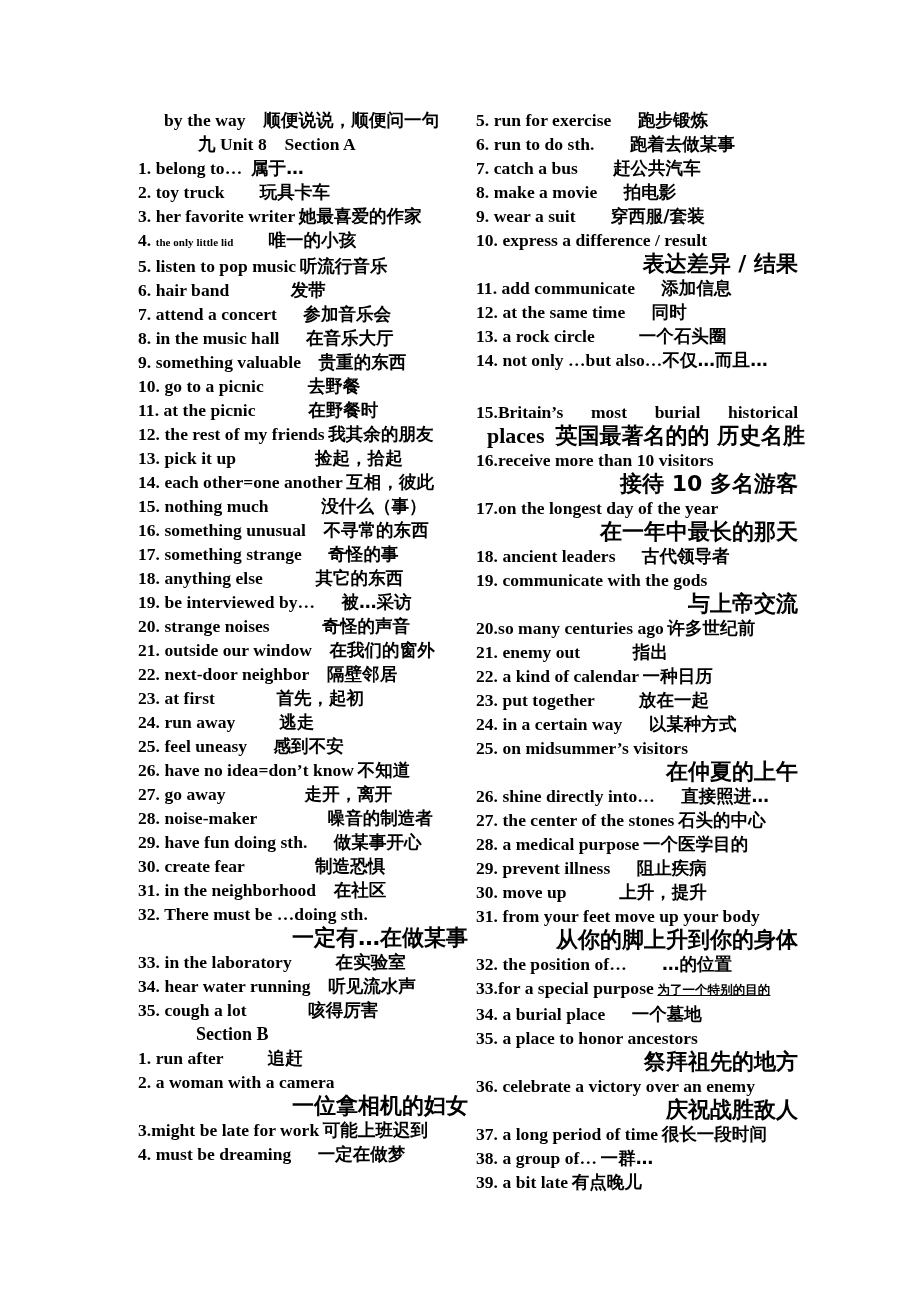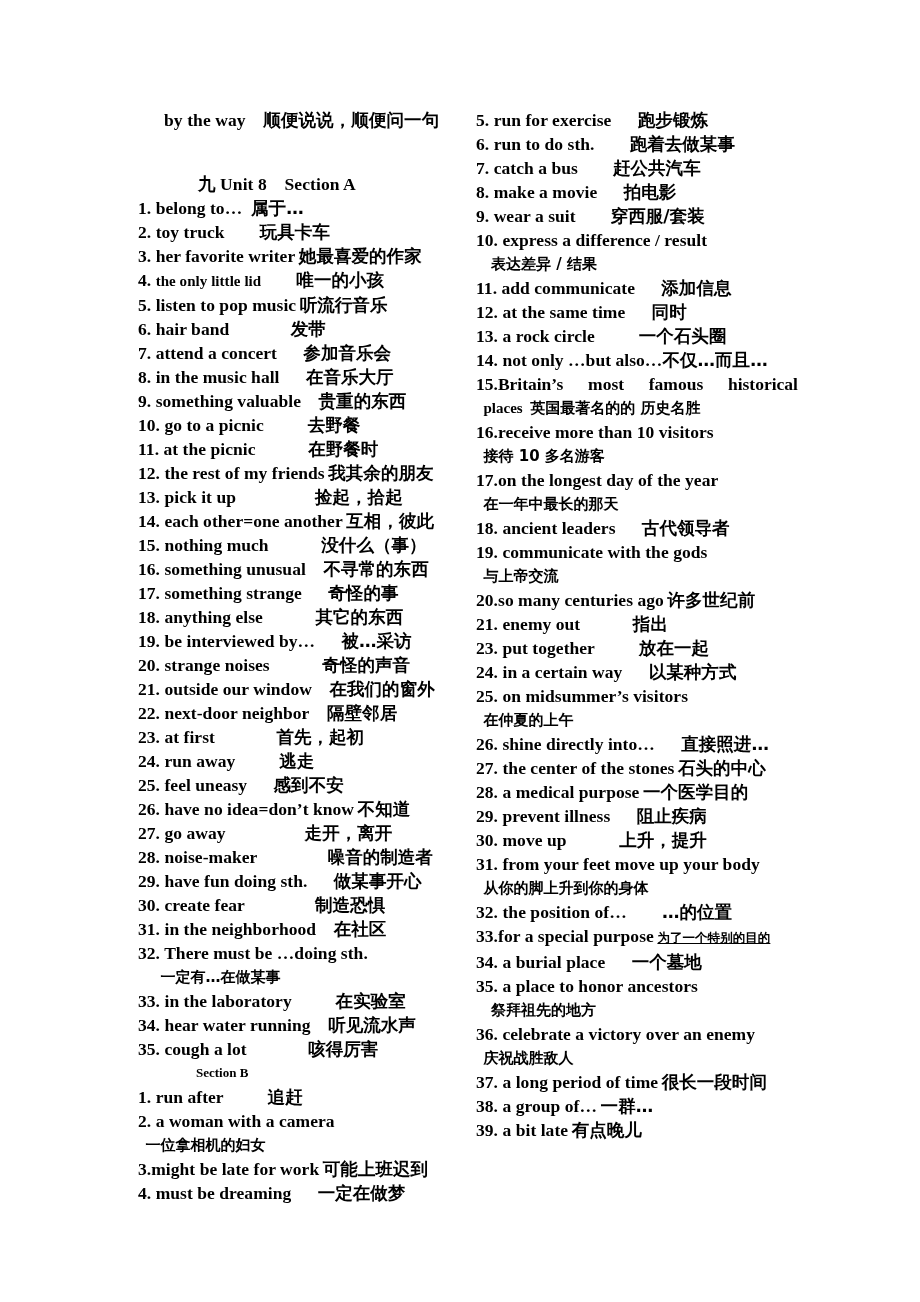--- a/index.html
+++ b/index.html
@@ -30,60 +30,61 @@
   #col-right { left: 476px; width: 322px; }
 
   .heading {
     font-weight: bold;
     font-size: 17.5px;
     line-height: 24px;
     white-space: pre;
     letter-spacing: 0.1px;
   }
   .heading.h1 { padding-left: 26px; }
-  .heading.h2 { padding-left: 60px; margin-top: 40px; }
+  .heading.h2 { padding-left: 60px; }
   .subhead {
     font-weight: bold;
-    font-size: 13px;
+    font-size: 18px;
     line-height: 24px;
     padding-left: 58px;
     white-space: pre;
   }
 
   .entry {
     font-weight: bold;
     font-size: 17.5px;
     line-height: 24px;
     white-space: pre;
     letter-spacing: 0.05px;
   }
   .entry .num { }
   .entry .en  { }
   .entry .cn  { font-family: "DejaVu Sans", "Liberation Sans", sans-serif; font-weight: bold; }
-  .entry.sm .en { font-size: 15px; }
+  .entry.sm .en { font-size: 11px; }
   .entry .cn.xs { font-size: 12.5px; text-decoration: underline; }
 
   .cont {
     font-weight: bold;
-    font-size: 15px;
+    font-size: 22px;
     line-height: 24px;
     white-space: pre;
+    text-align: right;
   }
   .cont .cn { font-family: "DejaVu Sans", "Liberation Sans", sans-serif; font-weight: bold; }
   .cont .en { }
 
   .justified {
     font-weight: bold;
     font-size: 17.5px;
     line-height: 24px;
     display: flex;
     justify-content: space-between;
     width: 100%;
   }
-  .justified > span { white-space: pre; }
+  .justified > span { white-space: pre; margin-top: 28px; }
 </style>
 </head>
 <body>
 
 <div id="page">
 
   <div class="col" id="col-left">
     <div class="heading h1">by the way 顺便说说，顺便问一句</div>
     <div class="heading h2">九 Unit 8 Section A</div>
     <div id="left-section-a">
@@ -143,33 +144,34 @@
         <div class="entry"><span class="num">9.</span> <span class="en">wear a suit</span>  <span class="cn">穿西服/套装</span></div>
         <div class="entry"><span class="num">10.</span> <span class="en">express a difference / result</span></div>
         <div class="cont"> <span class="cn">表达差异 / 结果</span></div>
         <div class="entry"><span class="num">11.</span> <span class="en">add communicate</span>  <span class="cn">添加信息</span></div>
         <div class="entry"><span class="num">12.</span> <span class="en">at the same time</span>  <span class="cn">同时</span></div>
         <div class="entry"><span class="num">13.</span> <span class="en">a rock circle</span>   <span class="cn">一个石头圈</span></div>
         <div class="entry"><span class="num">14.</span> <span class="en">not only …but also…</span><span class="cn">不仅…而且…</span></div>
         <div class="justified">
           <span>15.Britain’s</span>
           <span>most</span>
-          <span>famous</span>
+          <span>burial</span>
           <span>historical</span>
         </div>
         <div class="cont"> <span class="en">places</span> <span class="cn">英国最著名的的 历史名胜</span></div>
         <div class="entry"><span class="num">16.</span><span class="en">receive more than 10 visitors</span></div>
         <div class="cont"> <span class="cn">接待 10 多名游客</span></div>
         <div class="entry"><span class="num">17.</span><span class="en">on the longest day of the year</span></div>
         <div class="cont"> <span class="cn">在一年中最长的那天</span></div>
         <div class="entry"><span class="num">18.</span> <span class="en">ancient leaders</span>  <span class="cn">古代领导者</span></div>
         <div class="entry"><span class="num">19.</span> <span class="en">communicate with the gods</span></div>
         <div class="cont"> <span class="cn">与上帝交流</span></div>
         <div class="entry"><span class="num">20.</span><span class="en">so many centuries ago</span> <span class="cn">许多世纪前</span></div>
         <div class="entry"><span class="num">21.</span> <span class="en">enemy out</span>   <span class="cn">指出</span></div>
+        <div class="entry"><span class="num">22.</span> <span class="en">a kind of calendar</span> <span class="cn">一种日历</span></div>
         <div class="entry"><span class="num">23.</span> <span class="en">put together</span>   <span class="cn">放在一起</span></div>
         <div class="entry"><span class="num">24.</span> <span class="en">in a certain way</span>  <span class="cn">以某种方式</span></div>
         <div class="entry"><span class="num">25.</span> <span class="en">on midsummer’s visitors</span></div>
         <div class="cont"> <span class="cn">在仲夏的上午</span></div>
         <div class="entry"><span class="num">26.</span> <span class="en">shine directly into…</span>  <span class="cn">直接照进…</span></div>
         <div class="entry"><span class="num">27.</span> <span class="en">the center of the stones</span> <span class="cn">石头的中心</span></div>
         <div class="entry"><span class="num">28.</span> <span class="en">a medical purpose</span> <span class="cn">一个医学目的</span></div>
         <div class="entry"><span class="num">29.</span> <span class="en">prevent illness</span>  <span class="cn">阻止疾病</span></div>
         <div class="entry"><span class="num">30.</span> <span class="en">move up</span>   <span class="cn">上升，提升</span></div>
         <div class="entry"><span class="num">31.</span> <span class="en">from your feet move up your body</span></div>

